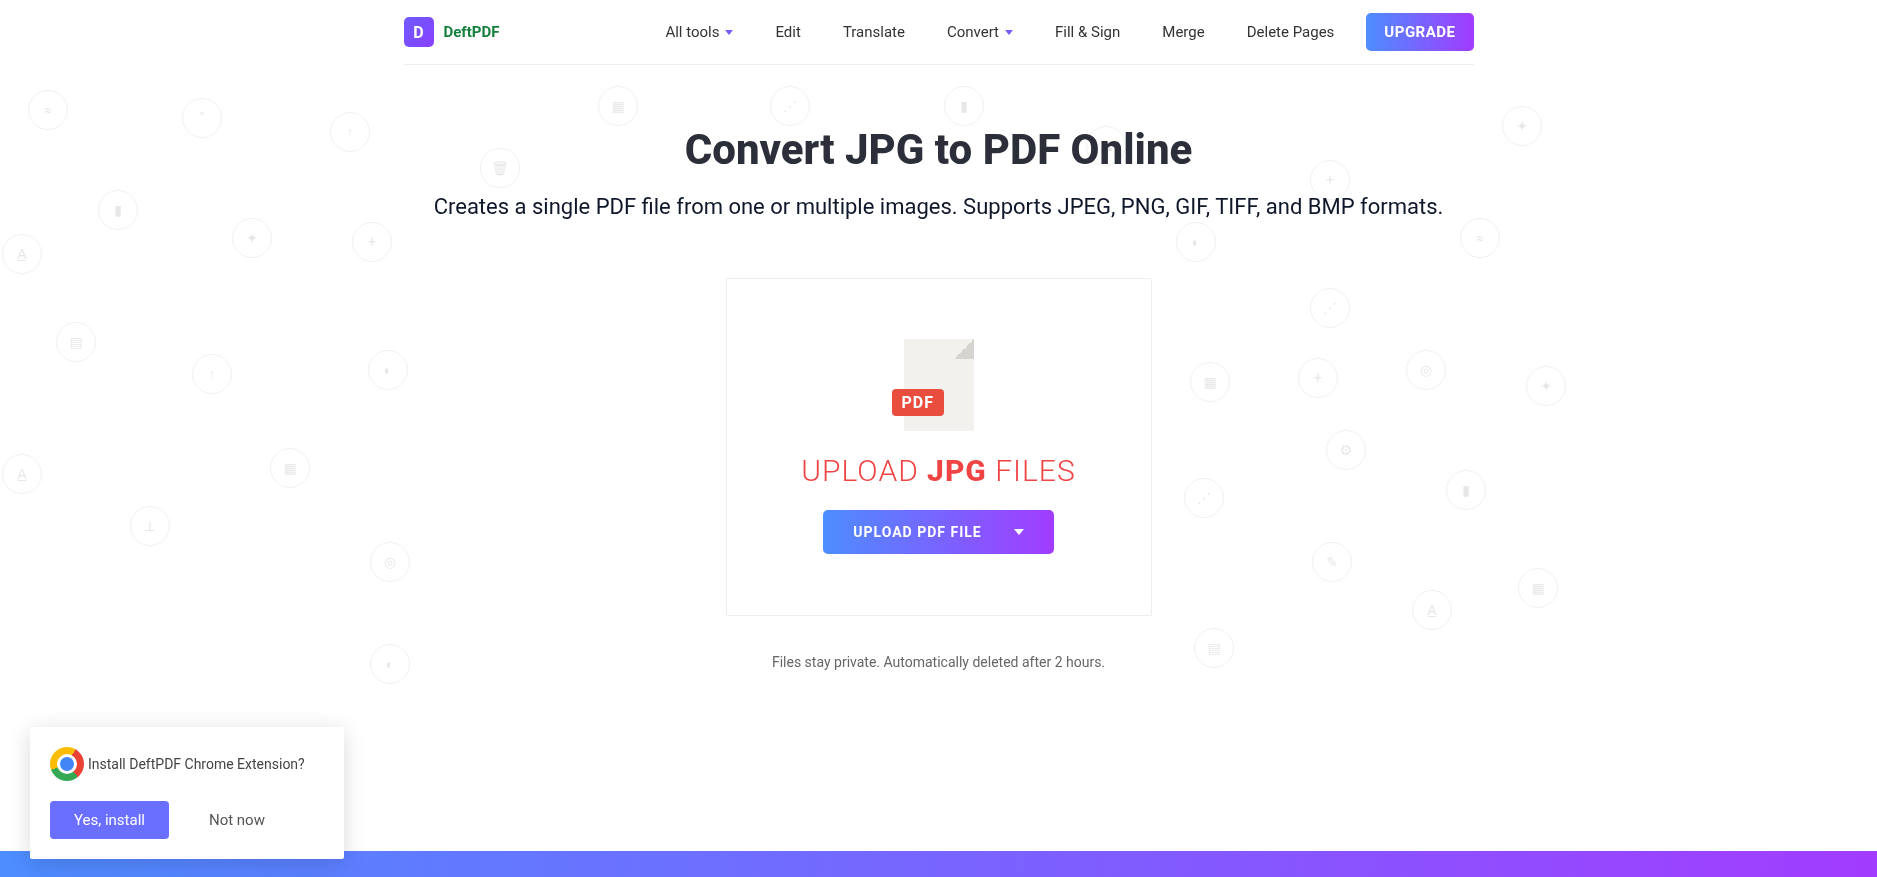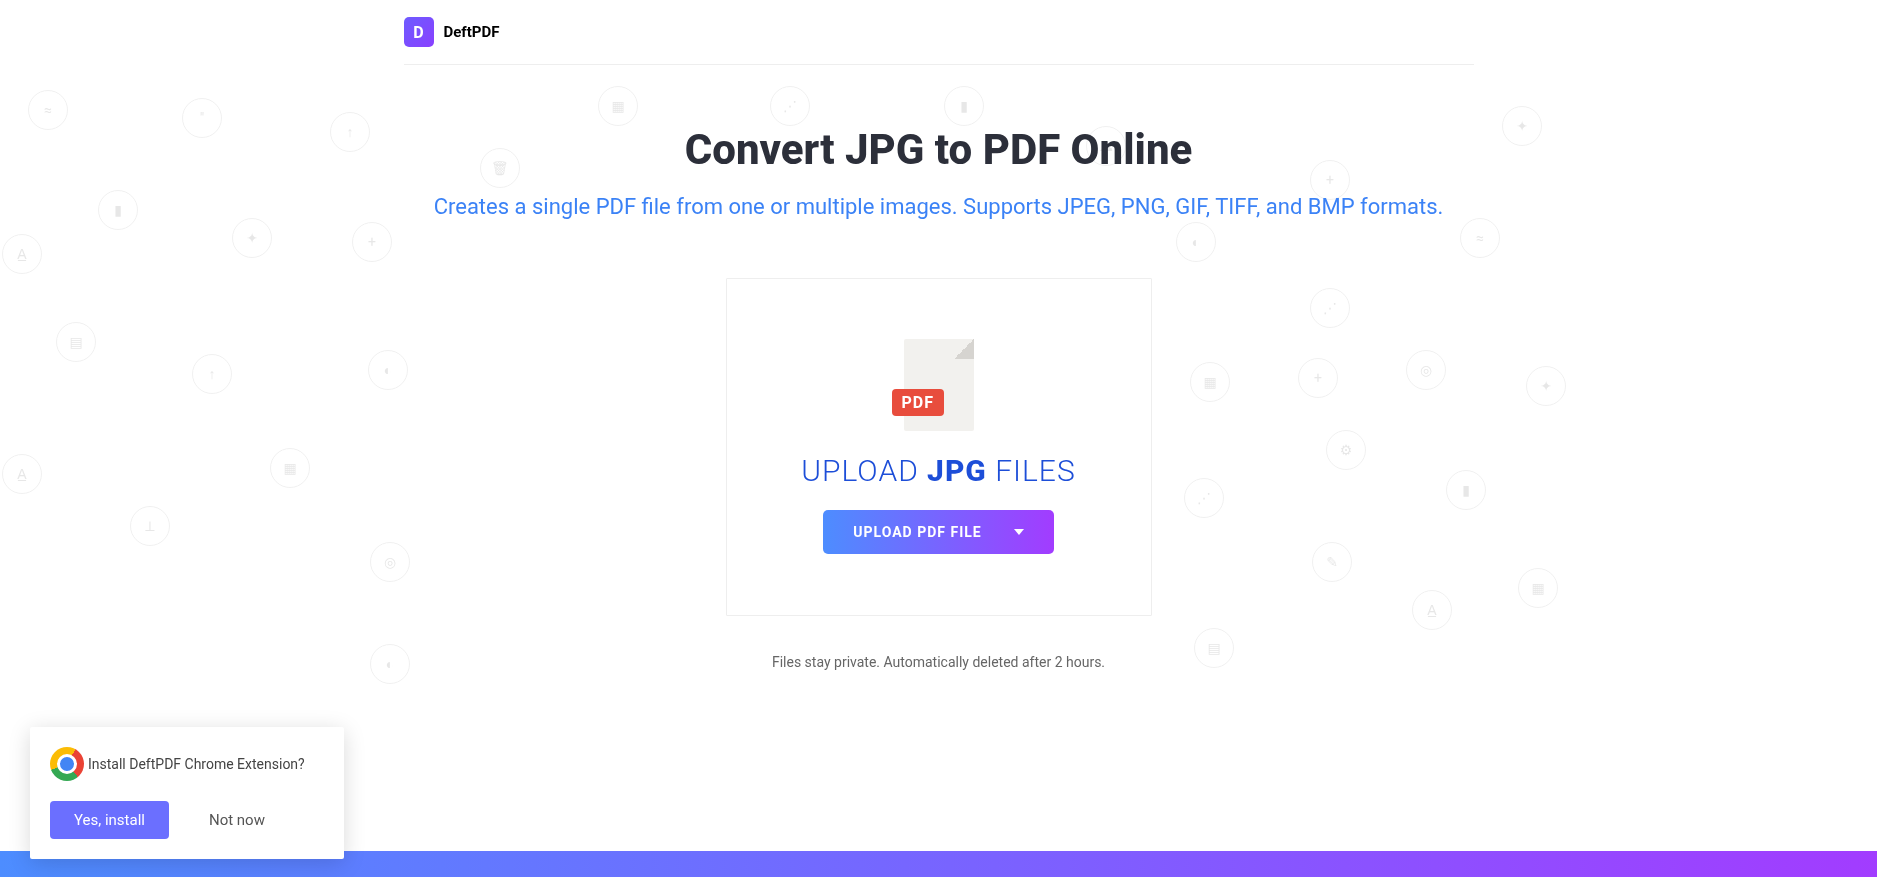--- a/index.html
+++ b/index.html
@@ -29,21 +29,21 @@
   height: 30px;
   background: linear-gradient(135deg, #6e5bff, #8940ff);
   border-radius: 5px;
   display: flex;
   align-items: center;
   justify-content: center;
   color: #fff;
   font-weight: 700;
   font-size: 16px;
 }
-.logo-text { font-weight: 700; color: #000000; font-size: 15px; }
+.logo-text { font-weight: 700; color: #15803d; font-size: 15px; }
 .nav {
   display: flex;
   align-items: center;
   margin-left: auto;
   gap: 42px;
 }
 .nav-item {
   color: #333;
   font-size: 15px;
   cursor: pointer;
@@ -70,21 +70,21 @@
   margin-left: -10px;
 }
 .main { text-align: center; padding-top: 60px; position: relative; }
 h1 {
   font-size: 42px;
   font-weight: 800;
   color: #2c2f3a;
 }
 .subtitle {
   font-size: 22px;
-  color: #3b82f6;
+  color: #0f172a;
   margin-top: 18px;
   line-height: 1.4;
 }
 .upload-card {
   width: 426px;
   height: 338px;
   margin: 55px auto 0;
   background: #fff;
   border: 1px solid #eee;
   border-radius: 1px;
@@ -116,21 +116,21 @@
   color: #fff;
   font-weight: 700;
   font-size: 16px;
   padding: 4px 10px;
   border-radius: 4px;
   letter-spacing: 1px;
 }
 .upload-text {
   font-size: 30px;
   font-weight: 300;
-  color: #1d4ed8;
+  color: #ef4444;
   letter-spacing: 1px;
 }
 .upload-text strong { font-weight: 800; }
 .upload-btn {
   background: linear-gradient(90deg, #4d8dff, #a23cff);
   color: #fff;
   font-weight: 700;
   font-size: 14px;
   padding: 14px 30px;
   border-radius: 5px;
@@ -261,20 +261,36 @@
 <div class="bg-icon" style="top:506px;left:130px">⟂</div>
 <div class="bg-icon" style="top:542px;left:370px">◎</div>
 <div class="bg-icon" style="top:644px;left:370px">◐</div>
 <div class="bg-icon" style="top:222px;left:1176px">◐</div>
 
 <div class="header">
   <div class="logo-wrap">
     <div class="logo-icon">D</div>
     <span class="logo-text">DeftPDF</span>
   </div>
+  <div class="nav">
+    <div class="nav-item">
+      <span>All tools</span>
+      <span class="chevron-down"></span>
+    </div>
+    <div class="nav-item">Edit</div>
+    <div class="nav-item">Translate</div>
+    <div class="nav-item">
+      <span>Convert</span>
+      <span class="chevron-down"></span>
+    </div>
+    <div class="nav-item">Fill &amp; Sign</div>
+    <div class="nav-item">Merge</div>
+    <div class="nav-item">Delete Pages</div>
+    <div class="upgrade-btn">UPGRADE</div>
+  </div>
 </div>
 
 <div class="main">
   <h1>Convert JPG to PDF Online</h1>
   <p class="subtitle">Creates a single PDF file from one or multiple images. Supports JPEG, PNG, GIF, TIFF, and BMP formats.</p>
 
   <div class="upload-card">
     <div class="file-icon">
       <div class="file-page"></div>
       <div class="pdf-badge">PDF</div>

